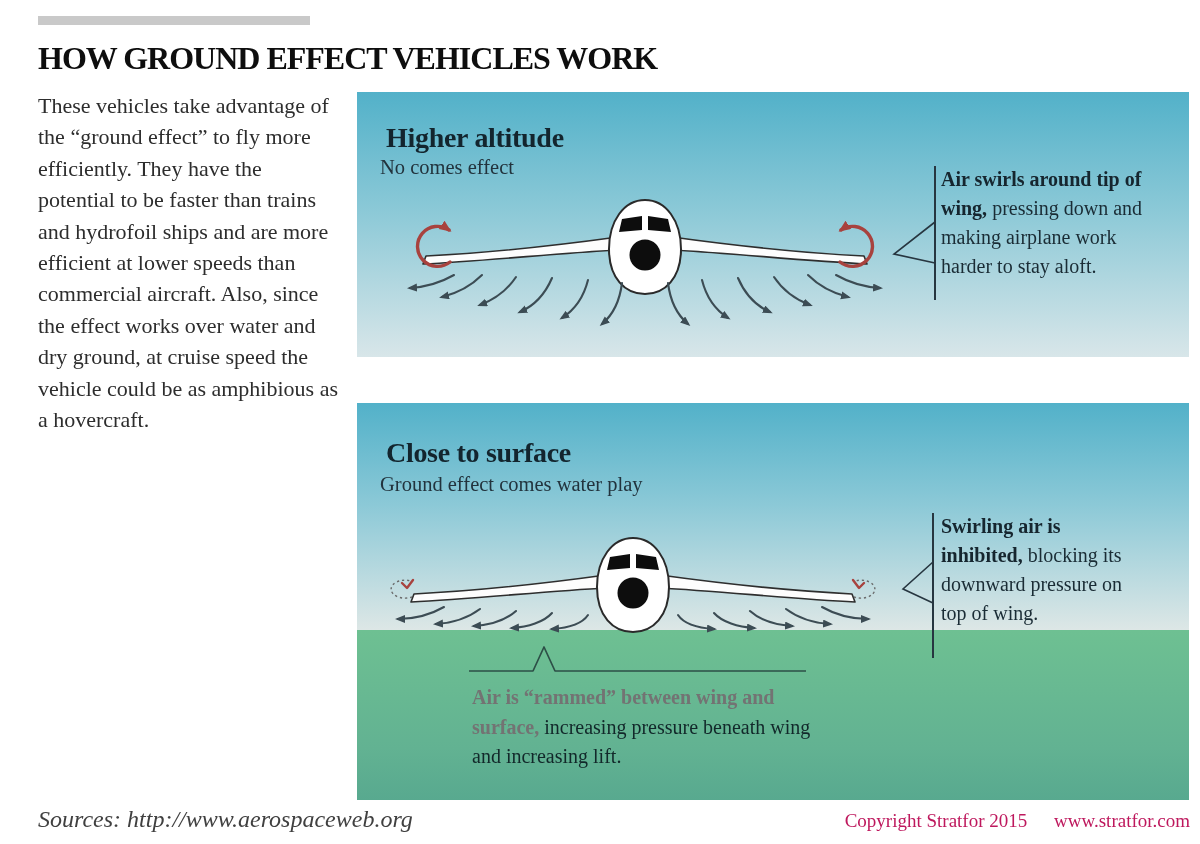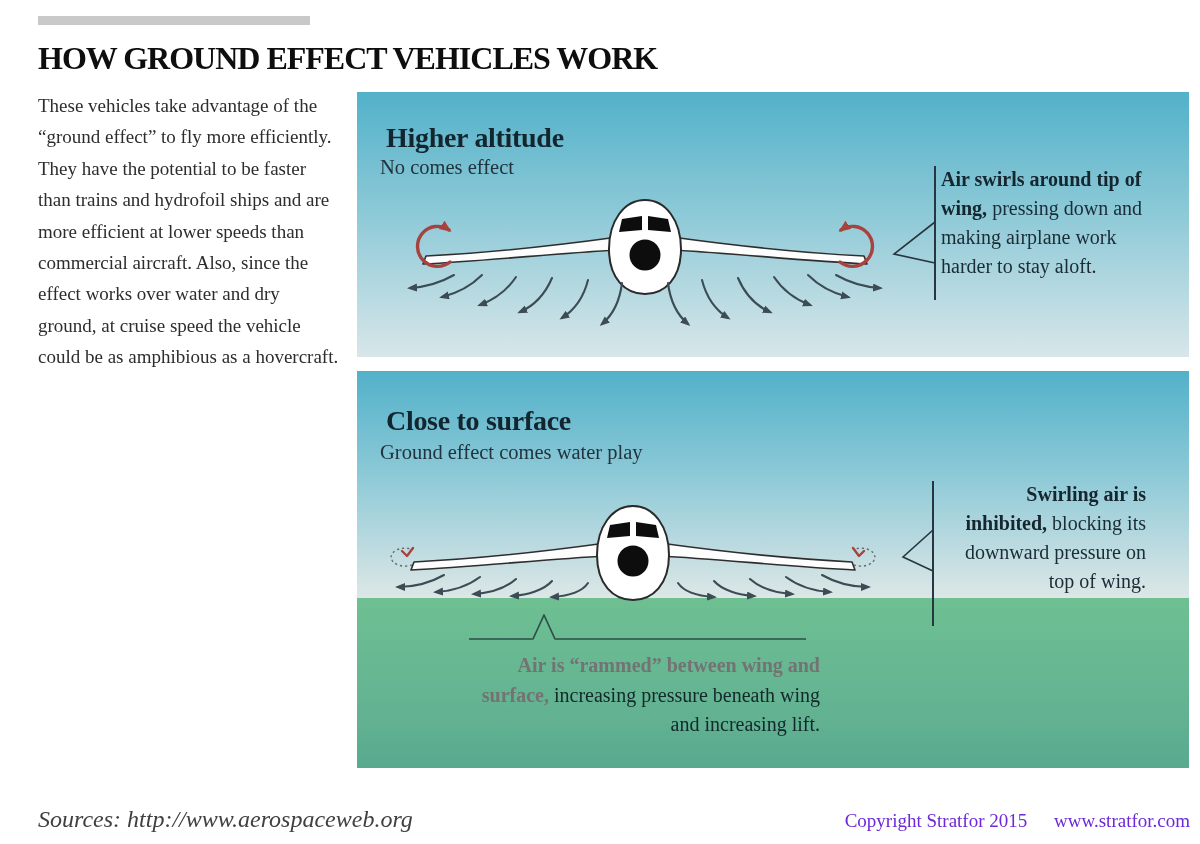--- a/index.html
+++ b/index.html
@@ -7,25 +7,25 @@
     position:relative; width:1200px; height:844px; background:#ffffff;
     font-family:Liberation Serif, serif; overflow:hidden;
   }
   .accent-bar { position:absolute; left:38px; top:16px; width:272px; height:9px; background:#c9c9c9; }
   .title {
     position:absolute; left:38px; top:40px; margin:0;
     font-size:32px; font-weight:bold; color:#0e0e0e; letter-spacing:-1px; white-space:nowrap;
   }
   .intro {
     position:absolute; left:38px; top:90px; width:304px; margin:0;
-    font-size:19px; line-height:31.4px; color:#2d2d2d;
+    font-size:22px; line-height:31.4px; color:#2d2d2d;
   }
   .panel { position:absolute; left:357px; width:832px; }
   .panel-1 { top:92px; height:265px; background:linear-gradient(to bottom, #52b1c9 0%, #8cc9d7 45%, #d8e6e9 100%); }
-  .panel-2 { top:371px; height:385px;text-align:right; }
+  .panel-2 { top:403px; height:385px; }
   .panel-2 .sky { position:absolute; left:0; top:0; width:100%; height:227px; background:linear-gradient(to bottom, #52b1c9 0%, #8cc9d7 45%, #dde7e6 100%); }
   .panel-2 .ground { position:absolute; left:0; top:227px; width:100%; height:170px; background:linear-gradient(to bottom, #6ec092 0%, #62b292 70%, #58a98f 100%); }
   .panel h2 { position:absolute; left:23px; margin:6px; font-size:28px; font-weight:bold; color:#13252e; letter-spacing:-0.3px; }
   .panel .sub { position:absolute; left:23px; font-size:20.5px; color:#22333d; }
   .panel-1 h2 { top:24px; }
   .panel-1 .sub { top:64px; }
   .panel-2 h2 { top:28px; }
   .panel-2 .sub { top:70px; }
   .diagram { position:absolute; }
   .diagram-1 { left:33px; top:103px; }
@@ -39,21 +39,21 @@
   }
   .annotation .b { font-weight:bold; color:#16262f; }
   .annotation-1 { left:584px; top:73px; width:218px; }
   .annotation-2 { left:584px; top:109px; width:205px; }
   .annotation-ground { left:115px; top:280px; width:348px; color:#12282a; line-height:29.5px; }
   .annotation-ground .b { color:#737373; }
   .sources {
     position:absolute; left:38px; top:806px;
     font-style:italic; font-size:24px; color:#404040;
   }
-  .copyright-area { position:absolute; right:10px; top:810px; font-size:19px; color:#6d28d9; white-space:nowrap; }
+  .copyright-area { position:absolute; right:10px; top:810px; font-size:19px; color:#be185d; white-space:nowrap; }
   .copyright-area .site { margin-left:22px; }
 </style>
 </head>
 <body>
 
 <div class="page">
 
   <div class="accent-bar"></div>
   <h1 class="title">HOW GROUND EFFECT VEHICLES WORK</h1>
   <p class="intro">These vehicles take advantage of the “ground effect” to fly more efficiently. They have the potential to be faster than trains and hydrofoil ships and are more efficient at lower speeds than commercial aircraft. Also, since the effect works over water and dry ground, at cruise speed the vehicle could be as amphibious as a hovercraft.</p>

